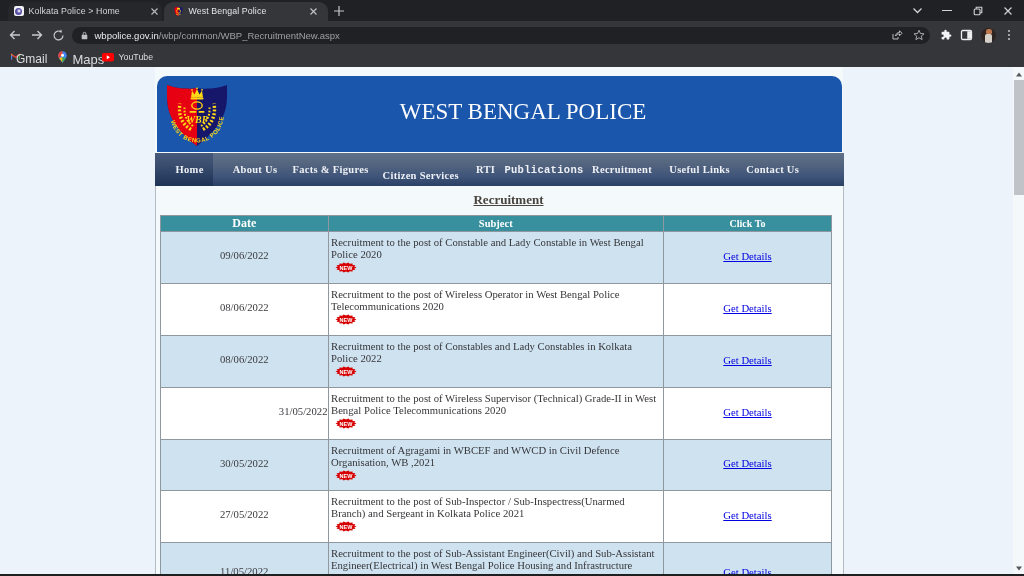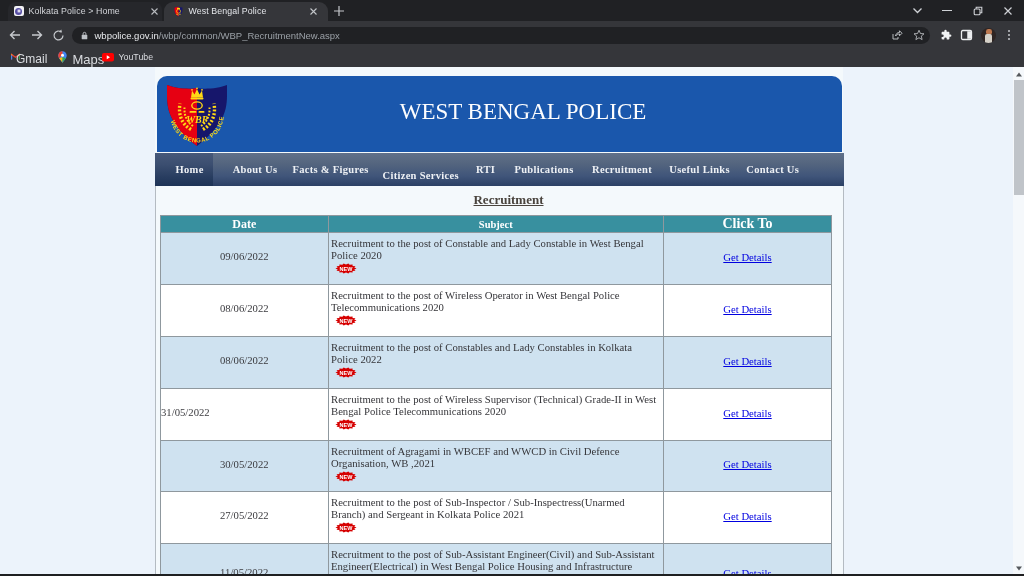--- a/index.html
+++ b/index.html
@@ -154,39 +154,39 @@
   <div class="abs serif" style="left:361px;top:99px;width:324px;text-align:center;font-size:23px;color:#fdfdfe;">WEST BENGAL POLICE</div>
 
   <div class="abs" style="left:154.5px;top:152.5px;width:689px;height:33.5px;background:linear-gradient(180deg,#60708a 0%,#55667f 30%,#40557a 70%,#2b4065 100%);"></div>
   <div class="abs" style="left:154.5px;top:152.5px;width:58.5px;height:33.5px;background:linear-gradient(180deg,#47597a 0%,#3b4e70 35%,#273c5f 75%,#1d3356 100%);"></div>
   <div class="abs serif" style="left:157px;top:152.5px;width:685px;height:33.5px;font-weight:bold;font-size:10.5px;color:#eef1f5;letter-spacing:0.3px;">
     <span class="abs" style="left:32.6px;top:11px;transform:translateX(-50%);">Home</span>
     <span class="abs" style="left:98px;top:11px;transform:translateX(-50%);">About Us</span>
     <span class="abs" style="left:173.5px;top:11px;transform:translateX(-50%);">Facts &amp; Figures</span>
     <span class="abs" style="left:263.7px;top:17px;transform:translateX(-50%);">Citizen Services</span>
     <span class="abs" style="left:328.6px;top:11px;transform:translateX(-50%);">RTI</span>
-    <span class="abs" style="left:387px;top:11px;transform:translateX(-50%);">Publications</span>
+    <span class="abs" style="left:387px;top:11px;transform:translateX(-50%);font-family:Liberation Mono, monospace;">Publications</span>
     <span class="abs" style="left:465px;top:11px;transform:translateX(-50%);">Recruitment</span>
     <span class="abs" style="left:542.6px;top:11px;transform:translateX(-50%);">Useful Links</span>
     <span class="abs" style="left:615.7px;top:11px;transform:translateX(-50%);">Contact Us</span>
   </div>
 
   <div class="abs serif" style="left:408.5px;top:192px;width:200px;text-align:center;font-size:13px;font-weight:bold;color:#4a443e;text-decoration:underline;">Recruitment</div>
 
   <table class="serif" style="position:absolute;left:160px;top:215px;width:671px;border-collapse:collapse;table-layout:fixed;font-size:10.7px;color:#36363a;">
     <colgroup>
         <col style="width:167.5px">
         <col style="width:335.5px">
         <col style="width:168px">
       </colgroup>
     <tbody>
         <tr style="height:14px;background:#38909f;">
       <td class="th" style="border:1px solid #8f989e;text-align:center;color:#fff;font-weight:bold;font-size:12px;padding:0;">Date</td>
       <td class="th" style="border:1px solid #8f989e;text-align:center;color:#fff;font-weight:bold;font-size:10.5px;padding:0;">Subject</td>
-      <td class="th" style="border:1px solid #8f989e;text-align:center;color:#fff;font-weight:bold;font-size:14px;padding:0;">Click To</td>
+      <td class="th" style="border:1px solid #8f989e;text-align:center;color:#fff;font-weight:bold;font-size:10px;padding:0;">Click To</td>
     </tr>
     <tr style="height:52px;background:#cfe2f0;">
       <td style="border:1px solid #8f989e;text-align:center;vertical-align:middle;padding:0 0 5px;color:#3b3b3f;">09/06/2022</td>
       <td style="border:1px solid #8f989e;vertical-align:top;padding:3.5px 4px 0 2.5px;line-height:12px;">Recruitment to the post of Constable and Lady Constable in West Bengal<br>Police 2020<svg style="display:block;margin-top:2.5px;margin-left:3.5px" width="22" height="11" viewBox="0 0 20 10">
               <polygon points="19.60,5.00 17.49,5.82 18.65,7.00 16.00,7.29 15.99,8.60 13.33,8.32 12.14,9.48 10.00,8.68 7.86,9.48 6.67,8.32 4.01,8.60 4.00,7.29 1.35,7.00 2.51,5.82 0.40,5.00 2.51,4.18 1.35,3.00 4.00,2.71 4.01,1.40 6.67,1.68 7.86,0.52 10.00,1.32 12.14,0.52 13.33,1.68 15.99,1.40 16.00,2.71 18.65,3.00 17.49,4.18" fill="#d60000"></polygon>
               <text x="10" y="7" font-size="5" font-weight="bold" fill="#fff" text-anchor="middle" font-family="Liberation Sans">NEW</text>
             </svg></td>
       <td style="border:1px solid #8f989e;text-align:center;vertical-align:middle;padding:0 0 4px;"><a style="color:#0000e0;text-decoration:underline;">Get Details</a></td>
     </tr>
     <tr style="height:52px;background:#ffffff;">
@@ -199,21 +199,21 @@
     </tr>
     <tr style="height:52px;background:#cfe2f0;">
       <td style="border:1px solid #8f989e;text-align:center;vertical-align:middle;padding:0 0 5px;color:#3b3b3f;">08/06/2022</td>
       <td style="border:1px solid #8f989e;vertical-align:top;padding:3.5px 4px 0 2.5px;line-height:12px;">Recruitment to the post of Constables and Lady Constables in Kolkata<br>Police 2022<svg style="display:block;margin-top:2.5px;margin-left:3.5px" width="22" height="11" viewBox="0 0 20 10">
               <polygon points="19.60,5.00 17.49,5.82 18.65,7.00 16.00,7.29 15.99,8.60 13.33,8.32 12.14,9.48 10.00,8.68 7.86,9.48 6.67,8.32 4.01,8.60 4.00,7.29 1.35,7.00 2.51,5.82 0.40,5.00 2.51,4.18 1.35,3.00 4.00,2.71 4.01,1.40 6.67,1.68 7.86,0.52 10.00,1.32 12.14,0.52 13.33,1.68 15.99,1.40 16.00,2.71 18.65,3.00 17.49,4.18" fill="#d60000"></polygon>
               <text x="10" y="7" font-size="5" font-weight="bold" fill="#fff" text-anchor="middle" font-family="Liberation Sans">NEW</text>
             </svg></td>
       <td style="border:1px solid #8f989e;text-align:center;vertical-align:middle;padding:0 0 4px;"><a style="color:#0000e0;text-decoration:underline;">Get Details</a></td>
     </tr>
     <tr style="height:52px;background:#ffffff;">
-      <td style="border:1px solid #8f989e;text-align:left;vertical-align:middle;padding:0 0 5px;color:#3b3b3f;">31/05/2022</td>
+      <td style="border:1px solid #8f989e;text-align:right;vertical-align:middle;padding:0 0 5px;color:#3b3b3f;">31/05/2022</td>
       <td style="border:1px solid #8f989e;vertical-align:top;padding:3.5px 4px 0 2.5px;line-height:12px;">Recruitment to the post of Wireless Supervisor (Technical) Grade-II in West<br>Bengal Police Telecommunications 2020<svg style="display:block;margin-top:2.5px;margin-left:3.5px" width="22" height="11" viewBox="0 0 20 10">
               <polygon points="19.60,5.00 17.49,5.82 18.65,7.00 16.00,7.29 15.99,8.60 13.33,8.32 12.14,9.48 10.00,8.68 7.86,9.48 6.67,8.32 4.01,8.60 4.00,7.29 1.35,7.00 2.51,5.82 0.40,5.00 2.51,4.18 1.35,3.00 4.00,2.71 4.01,1.40 6.67,1.68 7.86,0.52 10.00,1.32 12.14,0.52 13.33,1.68 15.99,1.40 16.00,2.71 18.65,3.00 17.49,4.18" fill="#d60000"></polygon>
               <text x="10" y="7" font-size="5" font-weight="bold" fill="#fff" text-anchor="middle" font-family="Liberation Sans">NEW</text>
             </svg></td>
       <td style="border:1px solid #8f989e;text-align:center;vertical-align:middle;padding:0 0 4px;"><a style="color:#0000e0;text-decoration:underline;">Get Details</a></td>
     </tr>
     <tr style="height:51px;background:#cfe2f0;">
       <td style="border:1px solid #8f989e;text-align:center;vertical-align:middle;padding:0 0 5px;color:#3b3b3f;">30/05/2022</td>
       <td style="border:1px solid #8f989e;vertical-align:top;padding:3.5px 4px 0 2.5px;line-height:12px;">Recruitment of Agragami in WBCEF and WWCD in Civil Defence<br>Organisation, WB ,2021<svg style="display:block;margin-top:2.5px;margin-left:3.5px" width="22" height="11" viewBox="0 0 20 10">
               <polygon points="19.60,5.00 17.49,5.82 18.65,7.00 16.00,7.29 15.99,8.60 13.33,8.32 12.14,9.48 10.00,8.68 7.86,9.48 6.67,8.32 4.01,8.60 4.00,7.29 1.35,7.00 2.51,5.82 0.40,5.00 2.51,4.18 1.35,3.00 4.00,2.71 4.01,1.40 6.67,1.68 7.86,0.52 10.00,1.32 12.14,0.52 13.33,1.68 15.99,1.40 16.00,2.71 18.65,3.00 17.49,4.18" fill="#d60000"></polygon>

